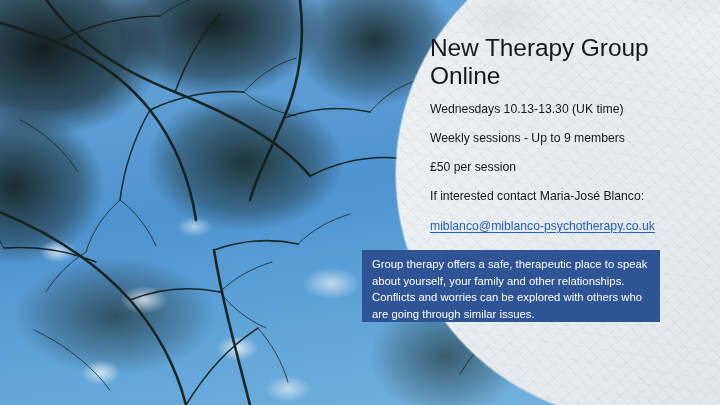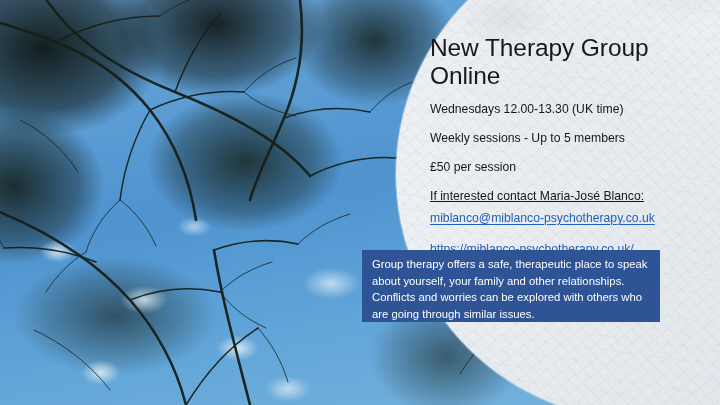--- a/index.html
+++ b/index.html
@@ -92,21 +92,21 @@
     letter-spacing: -.1px;
     margin: 0 0 13px 0;
     white-space: pre-line;
   }
   .line {
     font-size: 12.2px;
     line-height: 15px;
     color: #161616;
     margin: 0 0 14px 0;
   }
-  .line.last { margin-bottom: 4px; text-decoration: underline; }
+  .line.last { margin-bottom: 12px; }
   .link {
     display: inline-block;
     font-size: 12.2px;
     line-height: 15px;
     color: #1f5fbf;
     text-decoration: underline;
     text-underline-offset: 2px;
     margin: 0 12px 13px 0;
     cursor: pointer;
   }
@@ -178,22 +178,22 @@
     </g>
   </svg>
 
   <div class="circle"></div>
 
   <div class="textcol">
 
     <div class="title">New Therapy Group
 Online</div>
 
-    <div class="line">Wednesdays 12.00-13.30 (UK time)</div>
-    <div class="line">Weekly sessions - Up to 5 members</div>
+    <div class="line">Wednesdays 10.13-13.30 (UK time)</div>
+    <div class="line">Weekly sessions - Up to 9 members</div>
     <div class="line">£50 per session</div>
     <div class="line last">If interested contact Maria-José Blanco:</div>
 
     <div><a class="link" href="#">miblanco@miblanco-psychotherapy.co.uk</a></div>
     <div><a class="link" href="#">https://miblanco-psychotherapy.co.uk/</a></div>
 
   </div>
 
   <div class="bluebox">
     <p>Group therapy offers a safe, therapeutic place to speak about yourself, your family and other relationships. Conflicts and worries can be explored with others who are going through similar issues.</p>

